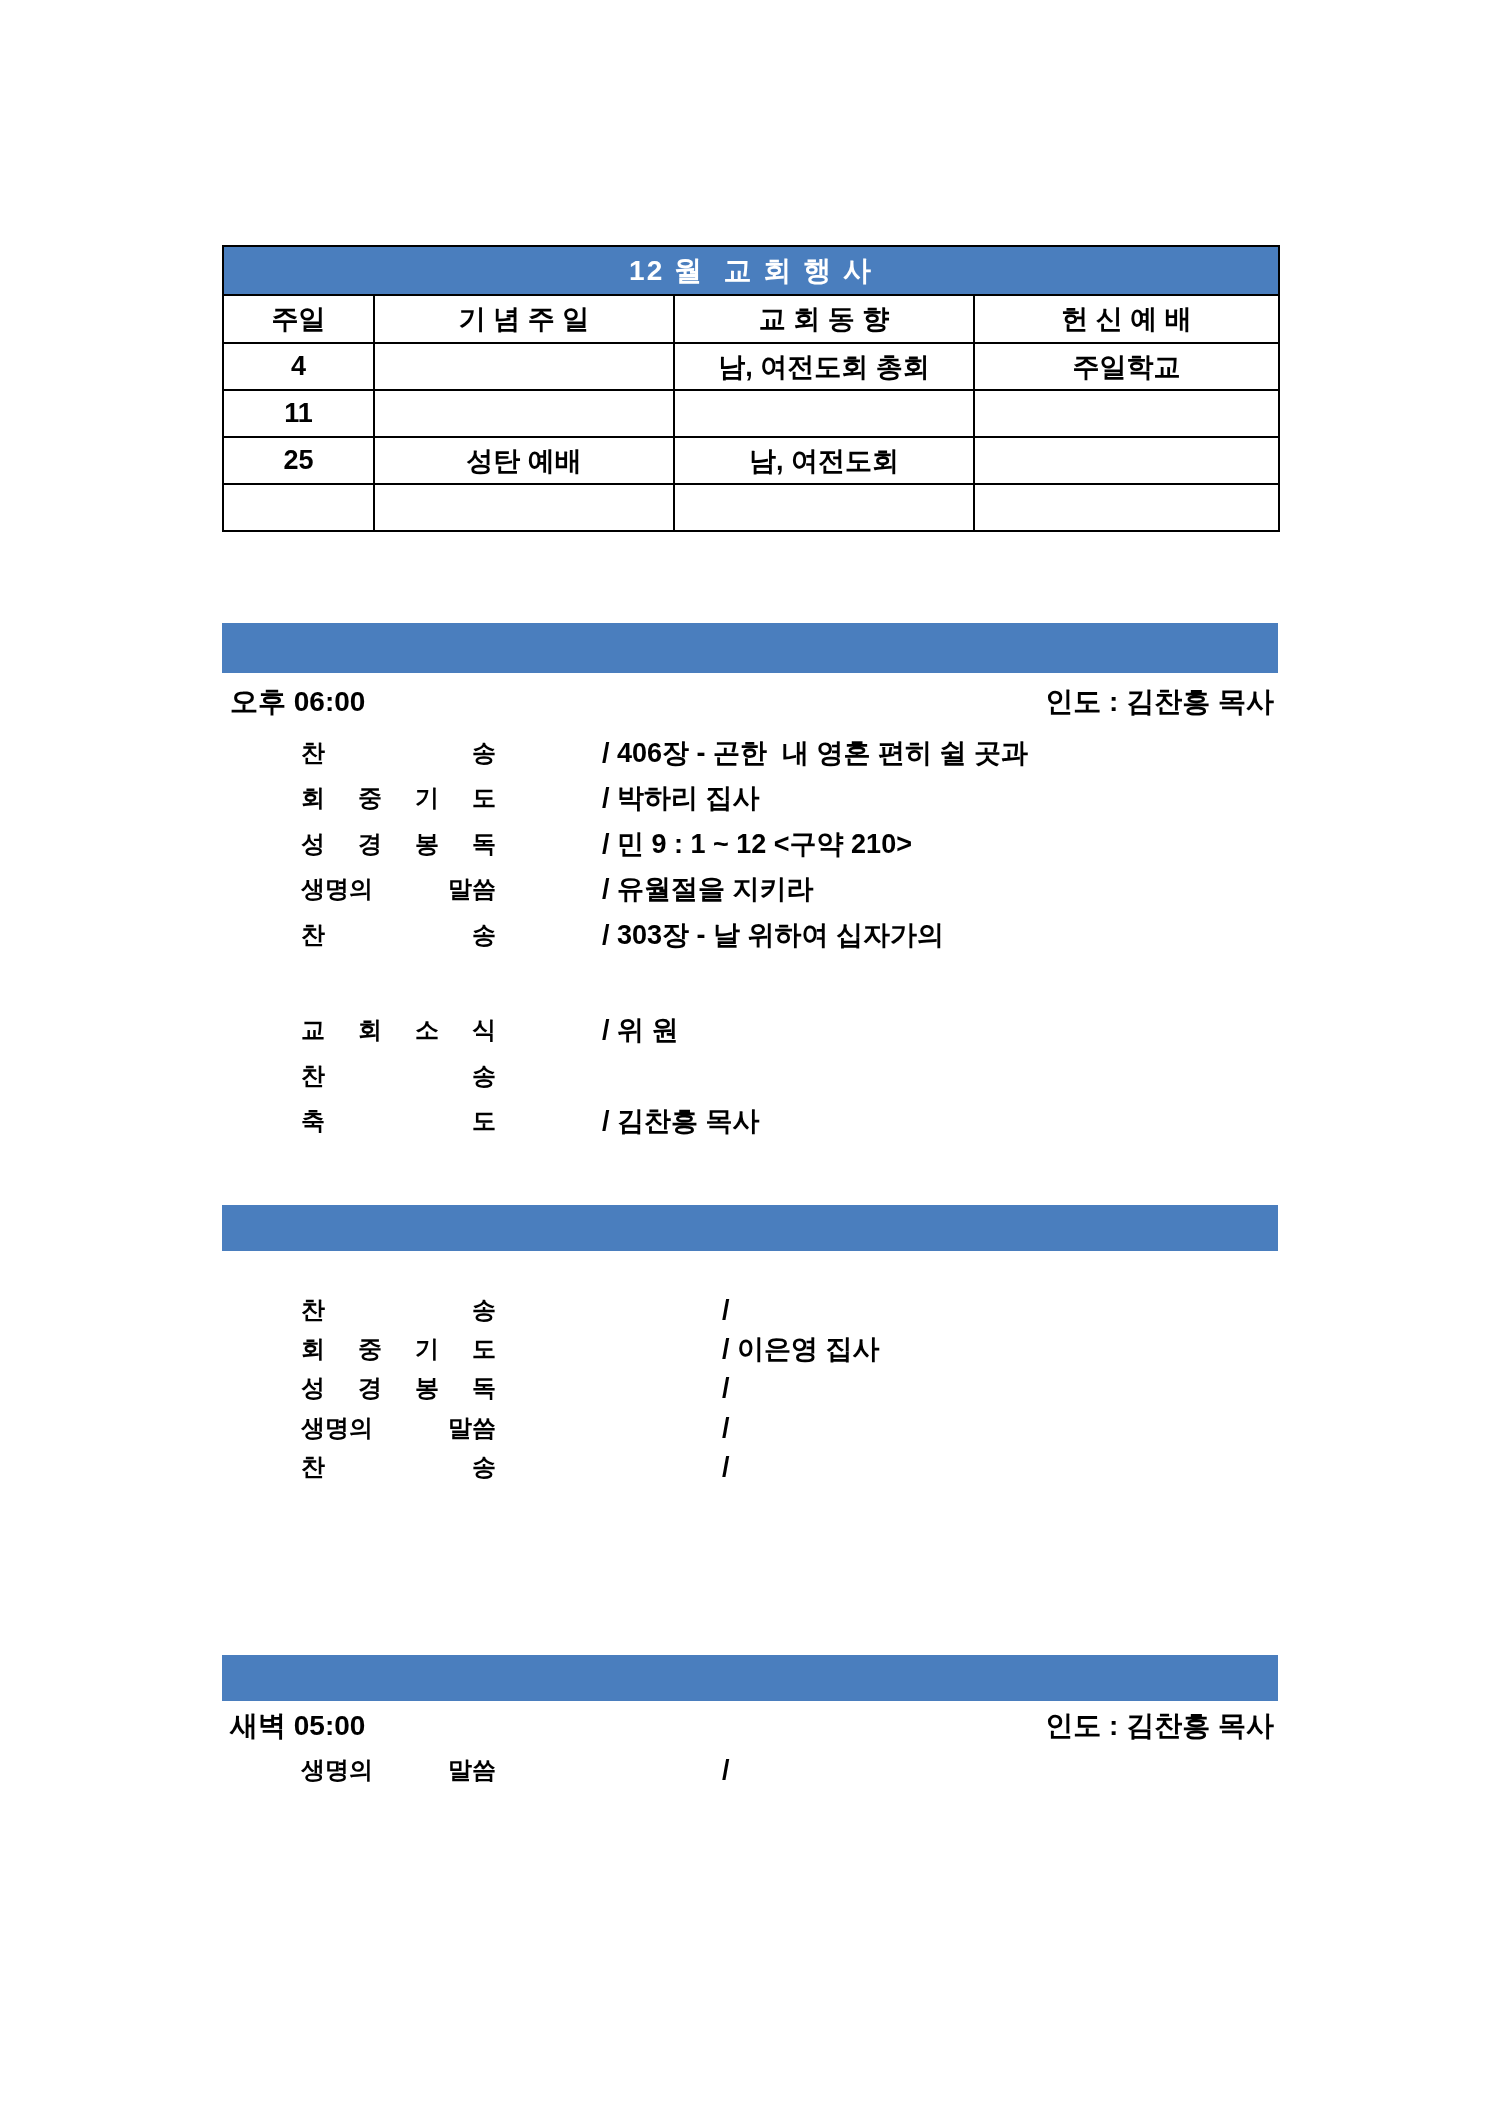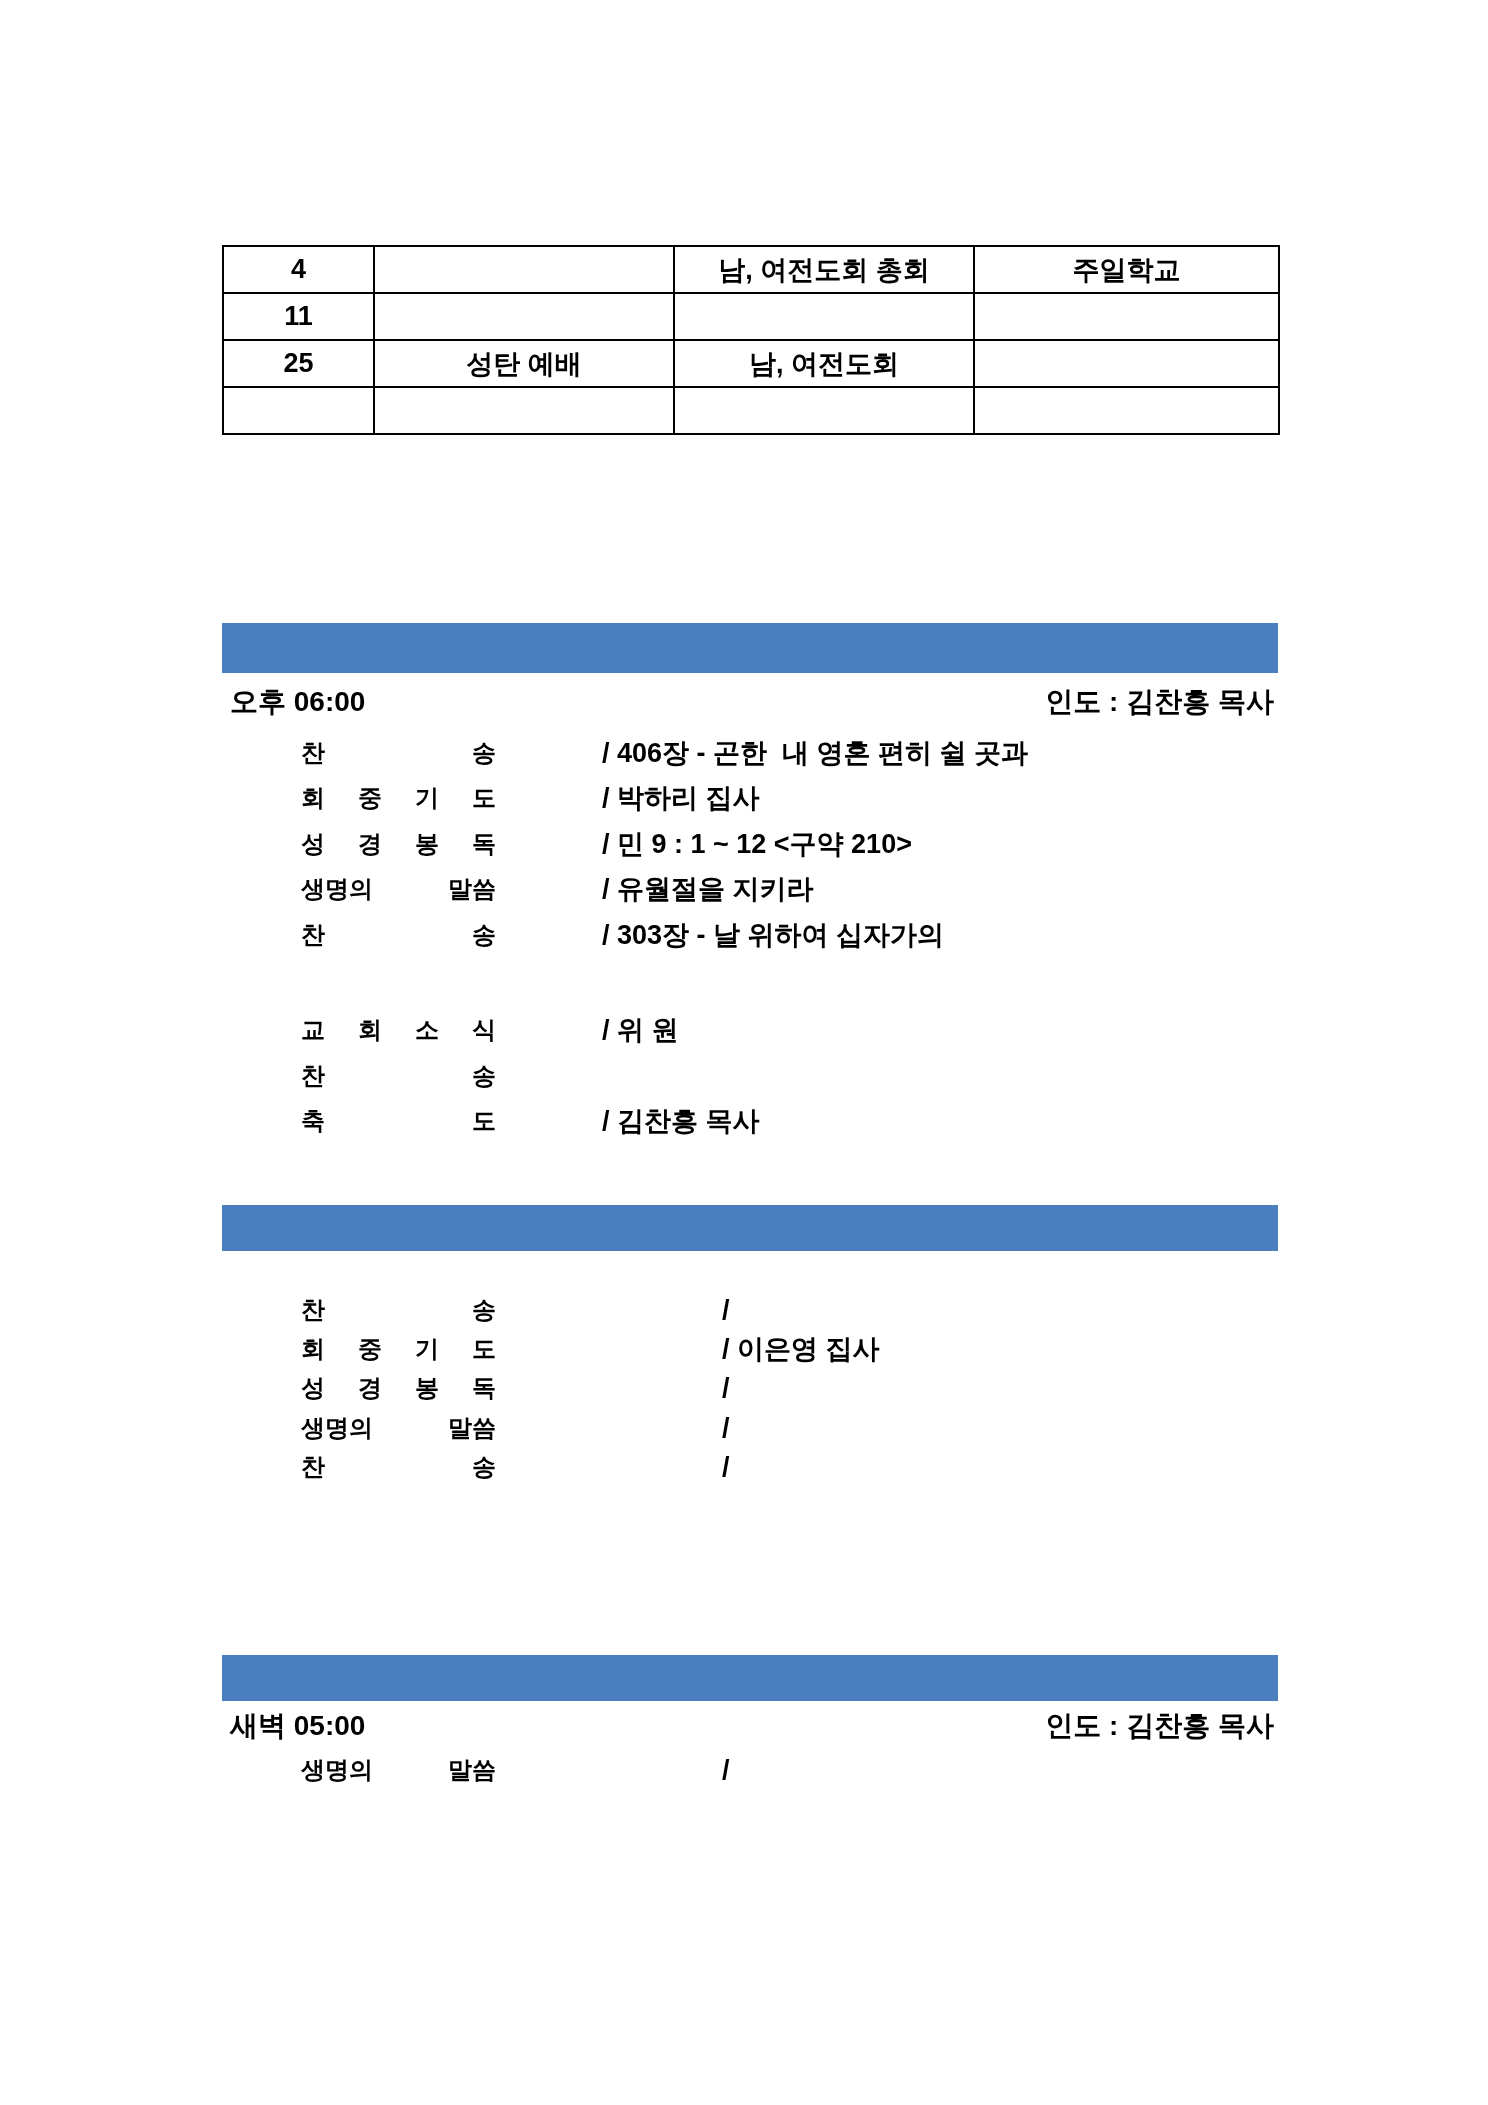--- a/index.html
+++ b/index.html
@@ -71,20 +71,29 @@
 <div class="page">
 
   <table class="events">
     <colgroup>
       <col style="width:151px">
         <col style="width:300px">
         <col style="width:300px">
         <col style="width:305px">
     </colgroup>
     <tbody>
+      <tr class="title-row">
+        <td colspan="4">12 월  교 회 행 사</td>
+      </tr>
+      <tr class="head-row">
+        <th>주일</th>
+        <th>기 념 주 일</th>
+        <th>교 회 동 향</th>
+        <th>헌 신 예 배</th>
+      </tr>
       <tr class="data-row">
         <td>4</td>
         <td></td>
         <td>남, 여전도회 총회</td>
         <td>주일학교</td>
       </tr>
       <tr class="data-row">
         <td>11</td>
         <td></td>
         <td></td>

